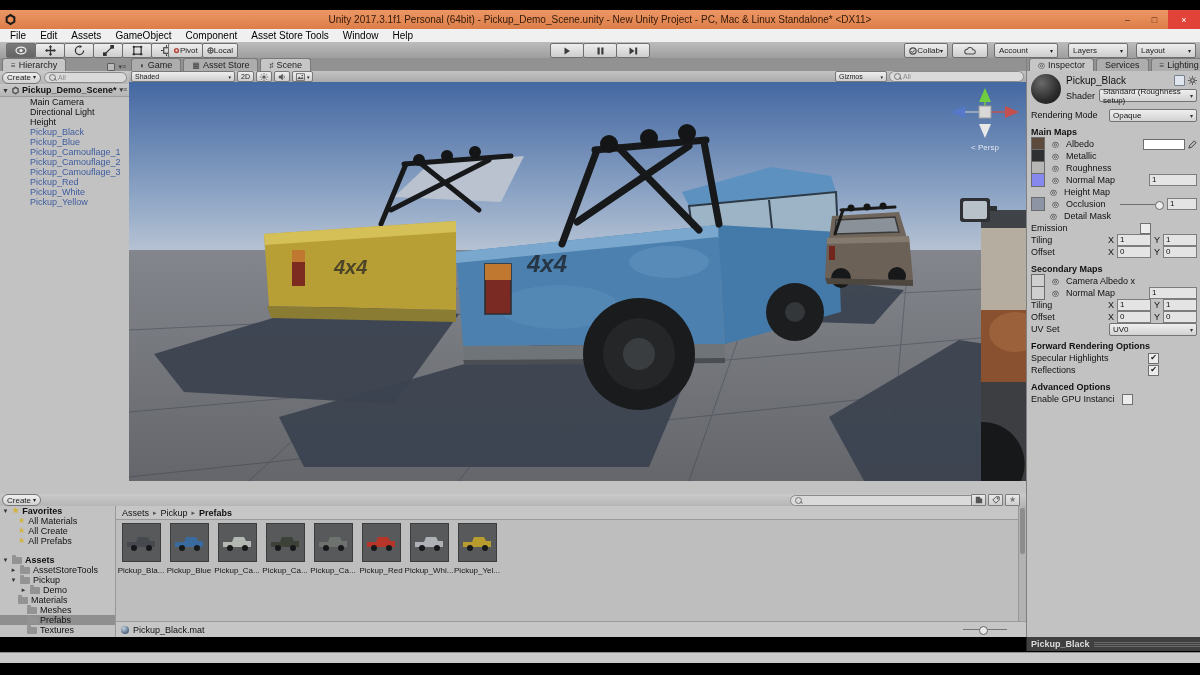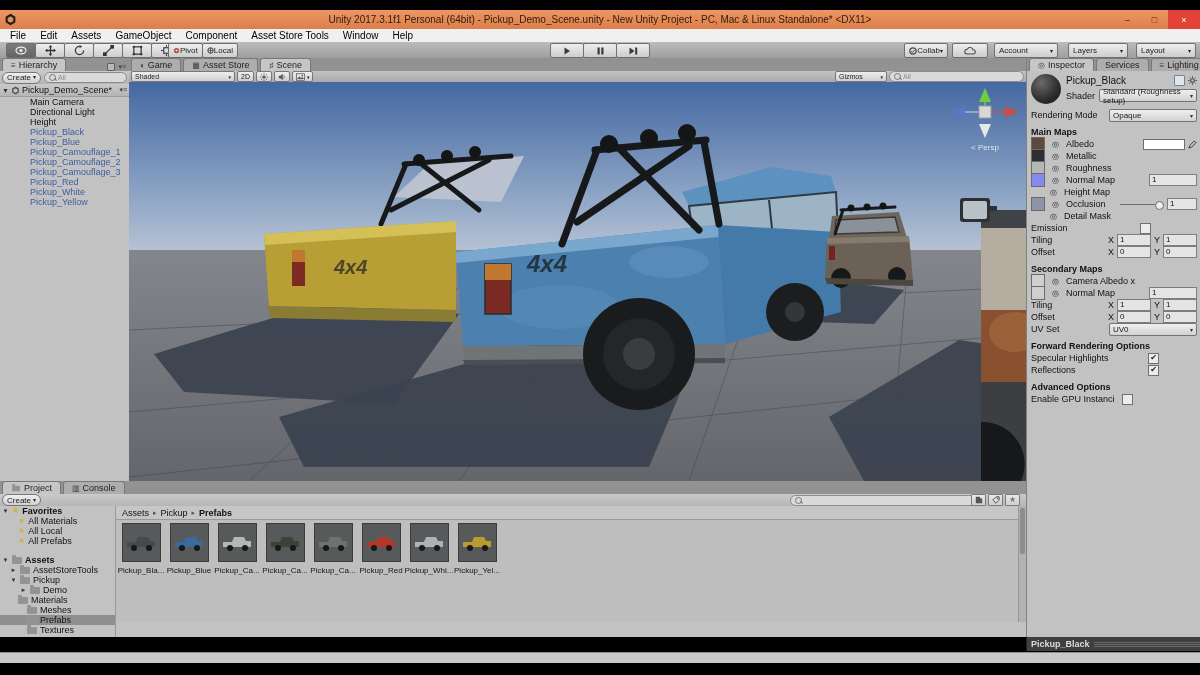--- a/index.html
+++ b/index.html
@@ -44,21 +44,21 @@
              border-right:1px solid #888;}
   .subbar{position:absolute;left:0;right:0;top:13px;height:13px;background:linear-gradient(#cacaca,#b4b4b4);
           border-bottom:1px solid #939393;display:flex;align-items:center;padding:0 2px;gap:3px;}
   .createbtn{height:10px;background:linear-gradient(#efefef,#d0d0d0);border:1px solid #777;border-radius:6px;
              font-size:8px;line-height:9px;padding:0 4px;color:#222;display:flex;align-items:center;gap:2px;}
   .searchpill{flex:1;height:9px;background:#dadada;border:1px solid #8b8b8b;border-radius:6px;
               display:flex;align-items:center;padding:0 4px;gap:2px;font-size:7px;color:#8b8b8b;}
   .mag{width:5px;height:5px;border:1px solid #777;border-radius:50%;position:relative;flex:none;}
   .mag::after{content:"";position:absolute;left:4px;top:4px;width:3px;height:1px;background:#777;transform:rotate(45deg);}
   .scenerow{position:absolute;left:0;right:0;top:26px;height:12px;background:linear-gradient(#c9c9c9,#b5b5b5);
-            border-bottom:1px solid #9c9c9c;display:flex;align-items:center;font-size:9px;font-weight:normal;gap:2px;padding:0 2px;}
+            border-bottom:1px solid #9c9c9c;display:flex;align-items:center;font-size:9px;font-weight:bold;gap:2px;padding:0 2px;}
   .harrow{font-size:7px;color:#333;}
   .hlist{position:absolute;left:0;right:0;top:39px;bottom:0;}
   .hitem{height:10px;line-height:10px;font-size:9px;padding-left:30px;color:#101010;white-space:nowrap;}
   .hitem.prefab{color:#3e5c9e;}
   
   .scenepanel{position:absolute;top:58px;left:129px;width:897px;height:423px;background:#6b6d72;}
   .scenetools{position:absolute;left:0;right:0;top:13px;height:11px;background:linear-gradient(#c3c3c3,#aaa);
               border-bottom:1px solid #777;display:flex;align-items:center;padding:0 2px;gap:2px;}
   .sbtn{height:9px;background:linear-gradient(#eee,#cfcfcf);border:1px solid #787878;border-radius:2px;
         font-size:7px;line-height:8px;padding:0 3px;color:#222;display:flex;align-items:center;gap:2px;}
@@ -702,30 +702,20 @@
       </div>
     </div>
   </div>
 
   <div class="prevhdr">
     <span class="ptext">Pickup_Black</span>
     <span class="drag-lines"></span>
   </div>
 
   <div class="project">
-    <div class="tabstrip">
-      <span class="tab active">
-        <span class="folder" style="transform:scale(0.8)"></span>
-        <span>Project</span>
-      </span>
-      <span class="tab">
-        <span class="ticon">▥</span>
-        <span>Console</span>
-      </span>
-    </div>
     <div class="projsub">
       <span class="createbtn">
         <span>Create</span>
           <span style="font-size:6px">▾</span>
       </span>
       <span class="projsearch">
         <span class="mag"></span>
       </span>
       <span class="miniicons">
         <span class="mbtn">
@@ -750,21 +740,21 @@
         <span class="arr">▼</span>
           <span class="star">★</span>
         <span>Favorites</span>
       </div>
       <div class="pitem" style="padding-left:18px">
         <span class="star">★</span>
         <span>All Materials</span>
       </div>
       <div class="pitem" style="padding-left:18px">
         <span class="star">★</span>
-        <span>All Local</span>
+        <span>All Create</span>
       </div>
       <div class="pitem" style="padding-left:18px">
         <span class="star">★</span>
         <span>All Prefabs</span>
       </div>
       <div style="height:9px"></div>
       <div class="pitem bold" style="padding-left:2px">
         <span class="arr">▼</span>
           <span class="folder"></span>
         <span>Assets</span>
@@ -890,17 +880,25 @@
               </svg>
             </span>
           <span class="tlabel">Pickup_Yel...</span>
         </div>
       </div>
       <div class="vscroll">
           <span class="vthumb"></span>
         </div>
     </div>
 
+    <div class="projbottom">
+      <span class="matball"></span>
+      <span class="btext">Pickup_Black.mat</span>
+      <span class="zoomslider">
+          <span class="track"></span>
+          <span class="knob"></span>
+        </span>
+    </div>
   </div>
 
   <div class="statusbar"></div>
 
 </div>
 
 </body></html>

